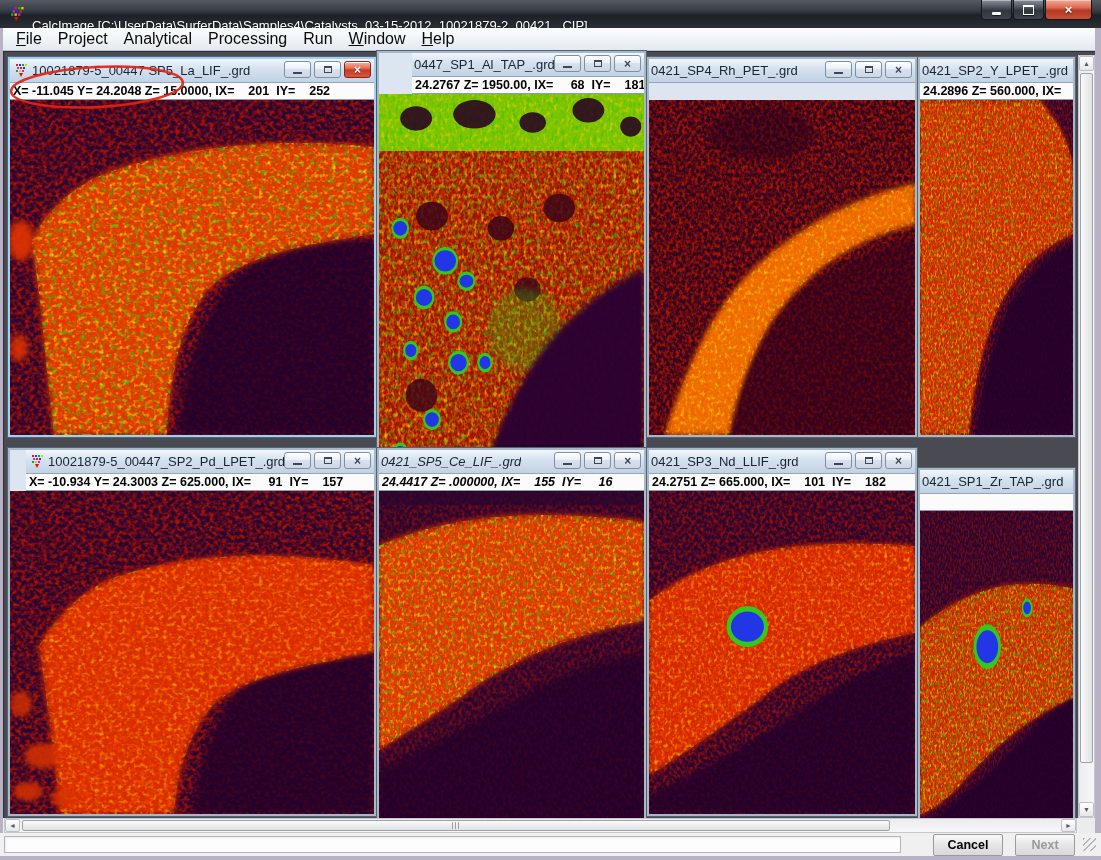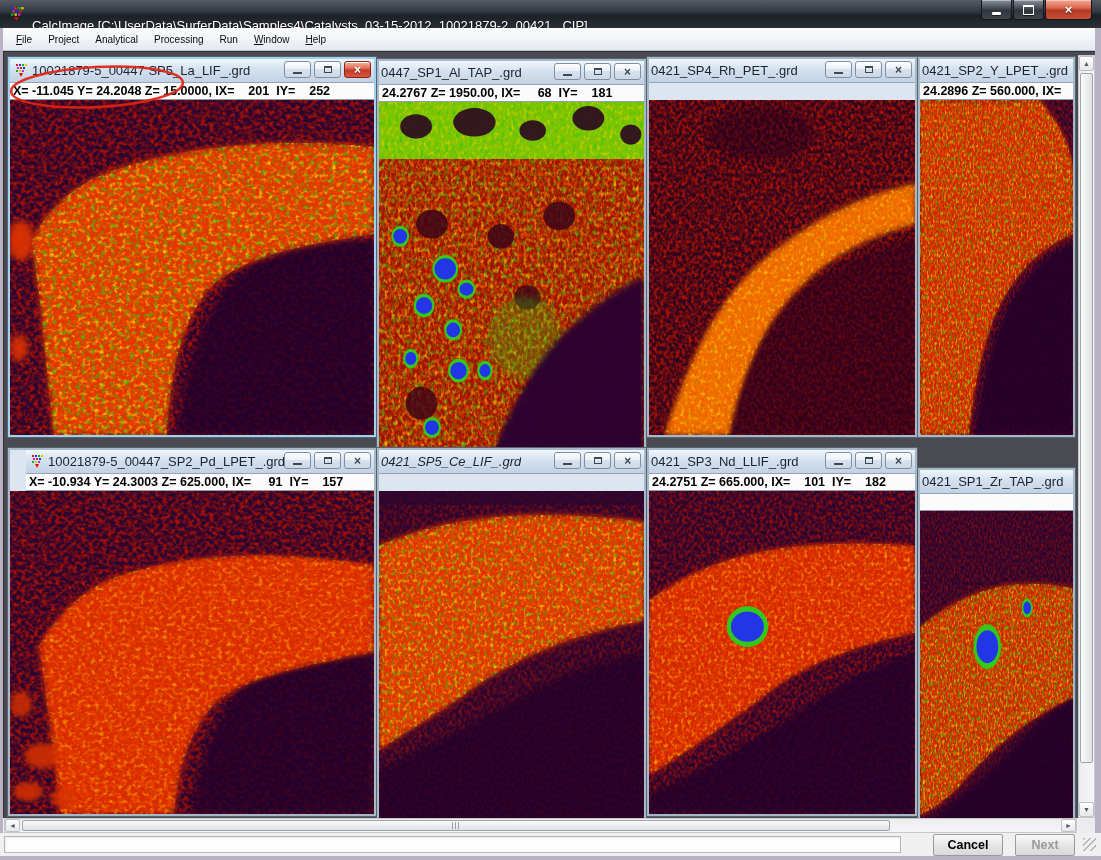--- a/index.html
+++ b/index.html
@@ -20,21 +20,21 @@
     box-shadow:inset 0 1px 0 rgba(255,255,255,.4);}
   .wbtn.close{width:45px;background:linear-gradient(#f4a896,#dd6a50 40%,#b23a26 55%,#c85038);}
   .gmin{width:9px;height:3px;background:#fff;margin-top:7px;border-radius:1px;box-shadow:0 1px 1px #0009;}
   .gres{width:9px;height:8px;border:1px solid #fff;box-shadow:0 1px 1px #0009,inset 0 1px 0 #fff;}
   .gx{color:#fff;font-size:13px;font-weight:bold;line-height:1;text-shadow:0 1px 2px #0009;}
 
   
   .menubar{position:absolute;left:0;top:28px;width:1101px;height:23px;box-sizing:border-box;
     background:linear-gradient(#fdfdfe,#eef2f7 60%,#e3e9f1);border-bottom:1px solid #b9c3ce;
     display:flex;align-items:center;padding-left:8px;}
-  .mitem{padding:2px 8px;font-size:10px;color:#0a0a0a;cursor:default;}
+  .mitem{padding:2px 8px;font-size:16px;color:#0a0a0a;cursor:default;}
   .mitem.ul::first-letter{text-decoration:underline;}
 
   
   .mdi{position:absolute;left:3px;top:51px;width:1092px;height:767px;background:#4a4a52;
     box-shadow:inset 1px 1px 0 #2e2e36;}
   .frame-l{position:absolute;left:0;top:28px;width:3px;height:832px;background:#b9b2c4;}
   .frame-r{position:absolute;left:1095px;top:28px;width:6px;height:832px;background:#b9b2c4;}
   .frame-b{position:absolute;left:0;top:856px;width:1101px;height:4px;background:#b9b2c4;}
 
   
@@ -54,21 +54,21 @@
   .i-min{width:9px;height:2px;background:#3c4856;margin-top:7px;}
   .i-res{width:8px;height:7px;box-sizing:border-box;border:1px solid #3c4856;border-top-width:2px;}
   .cbtn.active-close{background:linear-gradient(#f6b2a2,#e4705a 40%,#c23b28 55%,#d85840);
     border-color:#8c2114;color:#fff;text-shadow:0 1px 1px #0007;}
   .cstatus{height:16px;line-height:16px;background:#fbfbfb;border-bottom:1px solid #8c9cae;
     font-weight:bold;font-size:12.5px;color:#000;white-space:pre;overflow:hidden;padding-left:3px;}
   .cimg{position:absolute;left:0;right:0;top:41px;bottom:0;overflow:hidden;background:#2a0530;}
   .cimg svg{width:100%;height:100%;display:block;}
 
   .w1{left:8px;  top:57px; width:368px;height:380px;}
-  .w2{left:377px;top:59px; width:269px;height:452px;}
+  .w2{left:377px;top:51px; width:269px;height:452px;padding-left:33px;}
   .w3{left:647px;top:57px; width:270px;height:380px;}
   .w4{left:918px;top:57px; width:157px;height:380px;}
   .w5{left:8px;  top:448px;width:368px;height:368px;padding-left:16px;}
   .w6{left:377px;top:448px;width:269px;height:386px;font-style:italic;}
   .w7{left:647px;top:448px;width:270px;height:368px;}
   .w8{left:918px;top:448px;width:157px;height:368px;margin-top:20px;}
 
   
   .anno{position:absolute;left:2px;top:58px;width:195px;height:62px;z-index:40;pointer-events:none;}
 
@@ -428,20 +428,21 @@
             <span class="i-min"></span>
           </span>
         <span class="cbtn">
             <span class="i-res"></span>
           </span>
         <span class="cbtn">
             <span>×</span>
           </span>
       </span>
     </div>
+    <div class="cstatus"><span>24.4417 Z= .000000, IX=    155  IY=     16</span></div>
     <div class="cimg">
       <svg viewBox="0 0 100 100" preserveAspectRatio="none">
         <rect width="100" height="100" fill="#2a052f"></rect>
         <rect width="100" height="100" filter="url(#fRed)" opacity="0.55"></rect>
         <path d="M0,76 L0,16 C28,7 58,5 100,9 L100,38 C72,42 48,50 30,61 C18,67 8,72 0,76 Z" fill="#e03000" filter="url(#fSoft)"></path>
         <g clip-path="url(#c6)">
           <rect width="100" height="100" filter="url(#fOrg)" opacity="0.9"></rect>
           <rect width="100" height="100" filter="url(#fHot)" opacity="0.9"></rect>
           <rect width="100" height="100" filter="url(#fGrnD)" opacity="0.7"></rect>
           <rect width="100" height="100" filter="url(#fBlu)" opacity="0.3"></rect>

